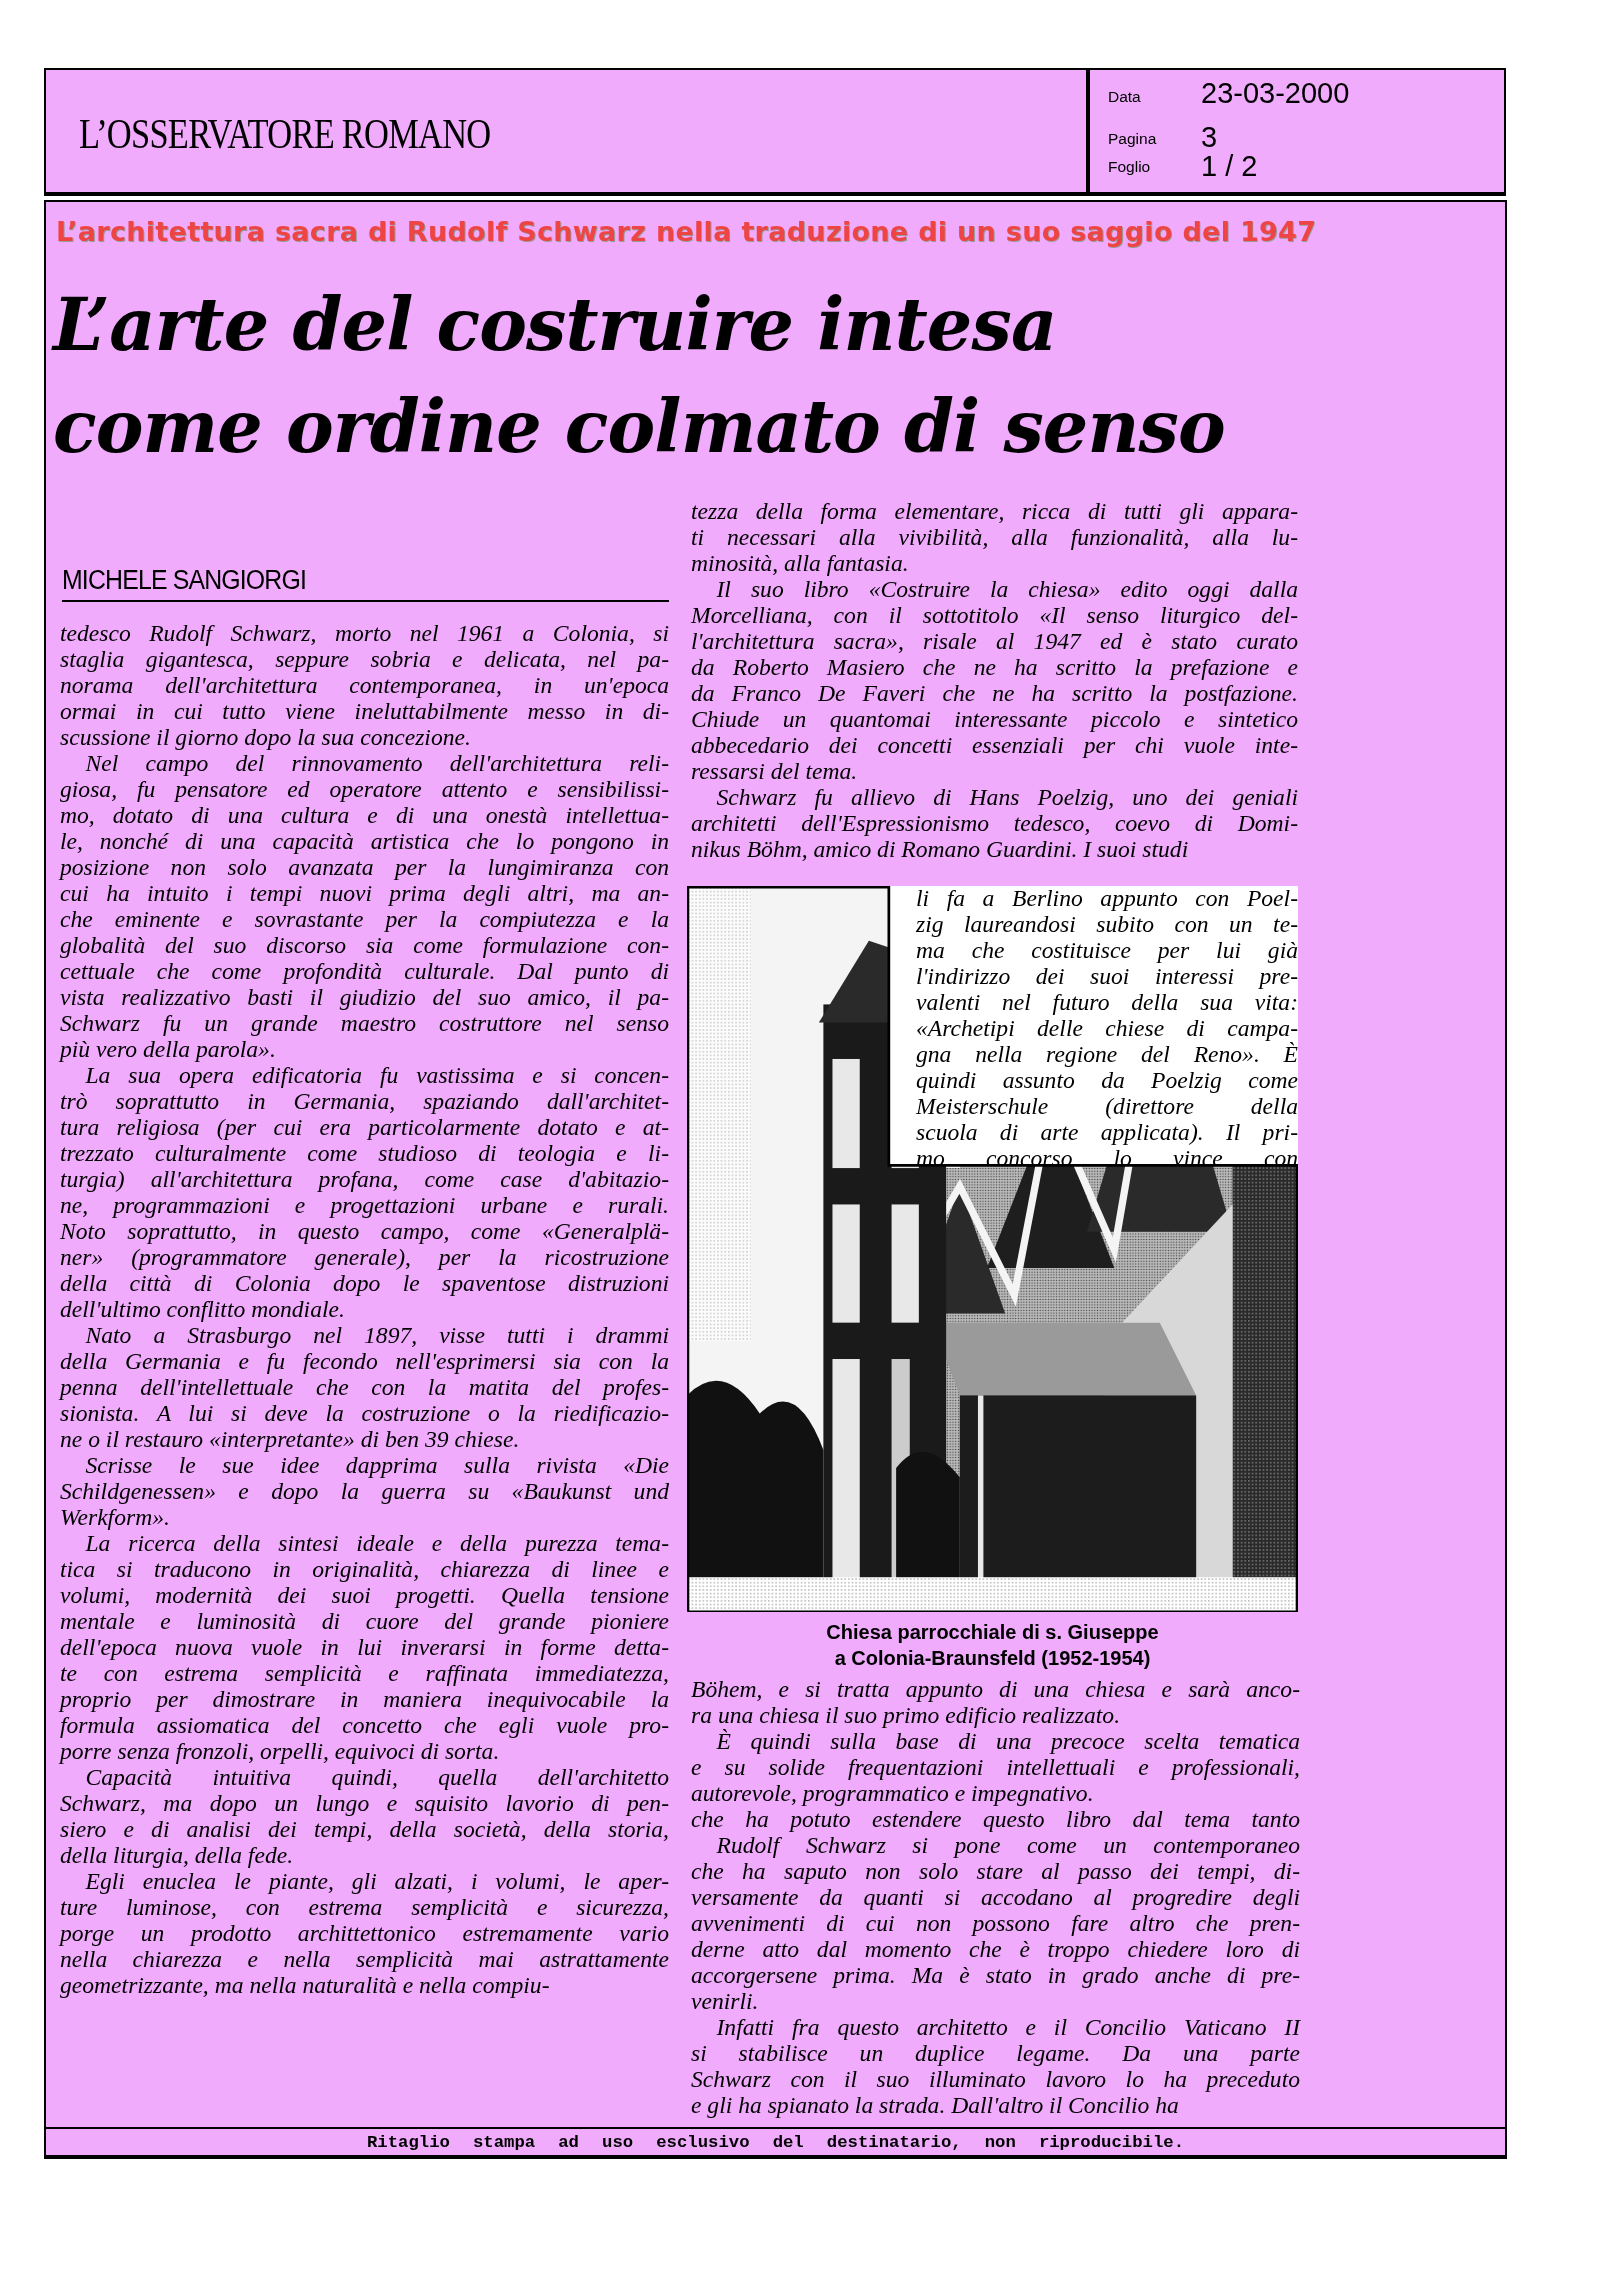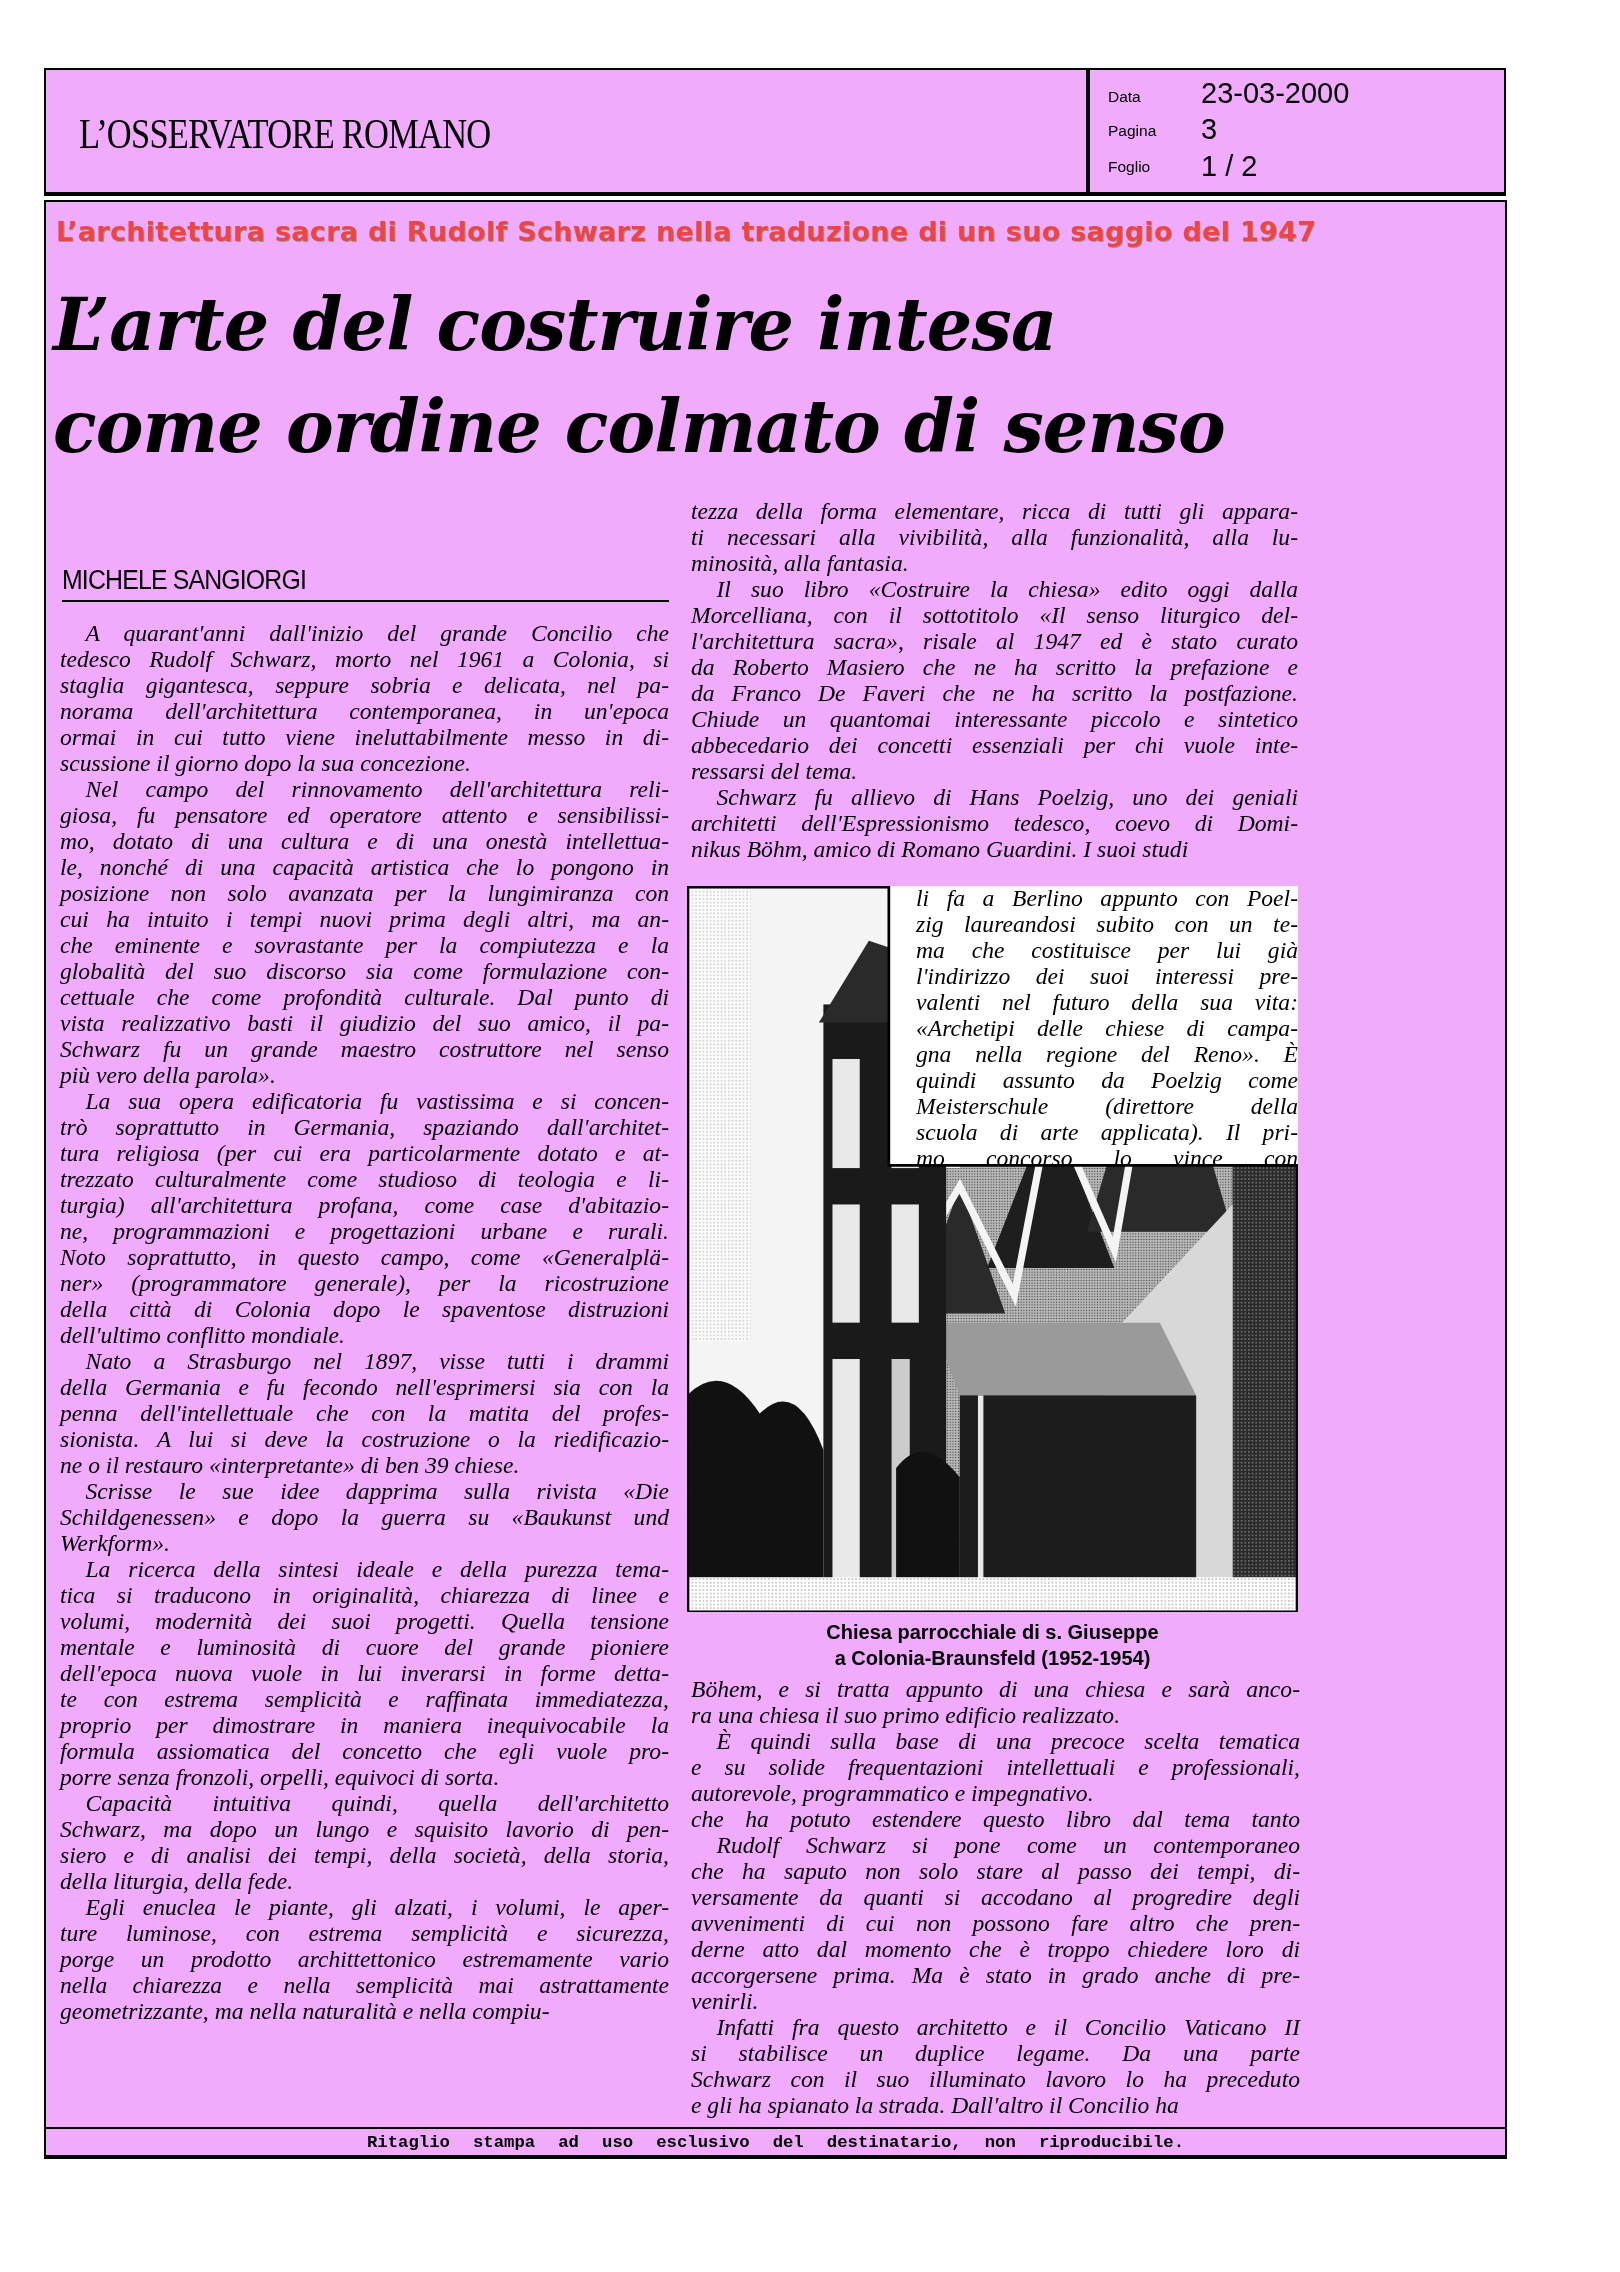--- a/index.html
+++ b/index.html
@@ -28,21 +28,21 @@
 <body>
 
 <div class="box" style="left:44px; top:68px; width:1044px; height:128px;">
   <div class="masthead-title abs" style="left:33px; top:40px;">L’OSSERVATORE ROMANO</div>
 </div>
 <div class="box" style="left:1088px; top:68px; width:418px; height:128px;">
   <div class="abs" style="left:18px; top:7.3px; width:382px; height:36px;">
     <span class="meta-label abs" style="left:0; top:11px;">Data</span>
     <span class="meta-value abs" style="left:93px; top:0;">23-03-2000</span>
   </div>
-  <div class="abs" style="left:18px; top:45px; width:382px; height:36px;">
+  <div class="abs" style="left:18px; top:53px; width:382px; height:36px;">
     <span class="meta-label abs" style="left:0; top:7.3px;">Pagina</span>
     <span class="meta-value abs" style="left:93px; top:-1.8px;">3</span>
   </div>
   <div class="abs" style="left:18px; top:82px; width:382px; height:36px;">
     <span class="meta-label abs" style="left:0; top:6px;">Foglio</span>
     <span class="meta-value abs" style="left:93px; top:-1.8px;">1 / 2</span>
   </div>
 </div>
 
 <div class="box" style="left:44px; top:200px; width:1463px; height:1929px; border-bottom-width:2.7px;"></div>
@@ -50,21 +50,20 @@
 <div class="kicker abs" style="left:56px; top:216px;">L’architettura sacra di Rudolf Schwarz nella traduzione di un suo saggio del 1947</div>
 
 <div class="headline abs" style="left:53px; top:273px;">L’arte del costruire intesa</div>
 <div class="headline abs" style="left:53px; top:375px;">come ordine colmato di senso</div>
 
 <div class="byline abs" style="left:62px; top:565px;">MICHELE SANGIORGI</div>
 <div class="rule" style="left:62px; top:600px; width:607px; height:1.8px;"></div>
 
 <div class="col abs" id="leftcol" style="left:60px; top:620px; width:609px;">
     <p style="text-indent: 0px;">
-      <span class="line" style="padding-left: 25.5px;">A quarant'anni dall'inizio del grande Concilio che</span>
       <span class="line">tedesco Rudolf Schwarz, morto nel 1961 a Colonia, si</span>
       <span class="line">staglia gigantesca, seppure sobria e delicata, nel pa-</span>
       <span class="line">norama dell'architettura contemporanea, in un'epoca</span>
       <span class="line">ormai in cui tutto viene ineluttabilmente messo in di-</span>
       <span class="line last">scussione il giorno dopo la sua concezione.</span>
     </p>
     <p style="text-indent: 0px;">
       <span class="line" style="padding-left: 25.5px;">Nel campo del rinnovamento dell'architettura reli-</span>
       <span class="line">giosa, fu pensatore ed operatore attento e sensibilissi-</span>
       <span class="line">mo, dotato di una cultura e di una onestà intellettua-</span>

